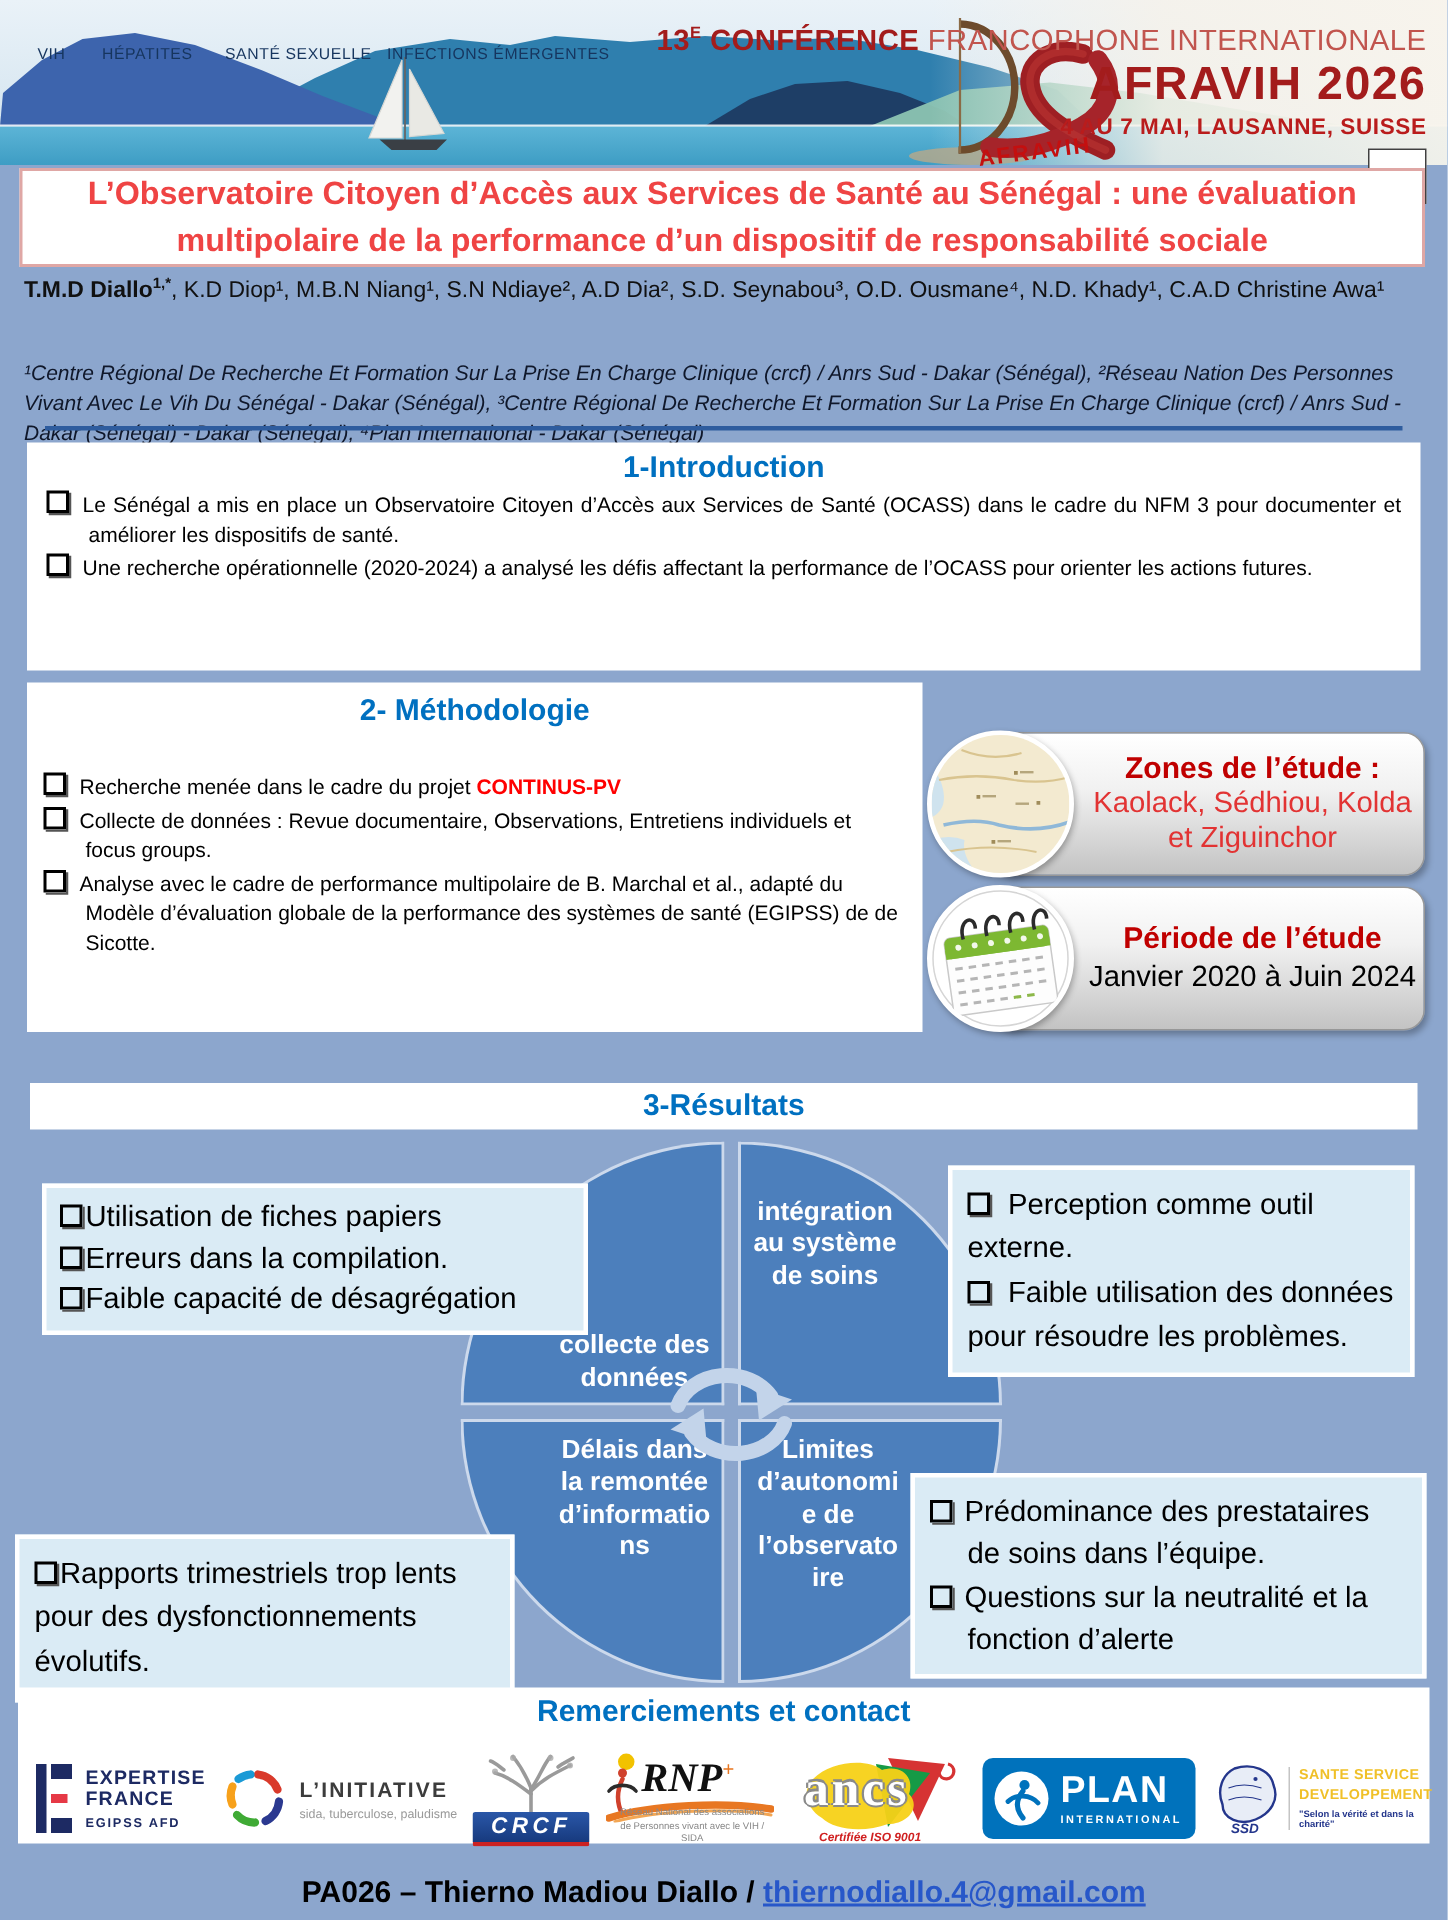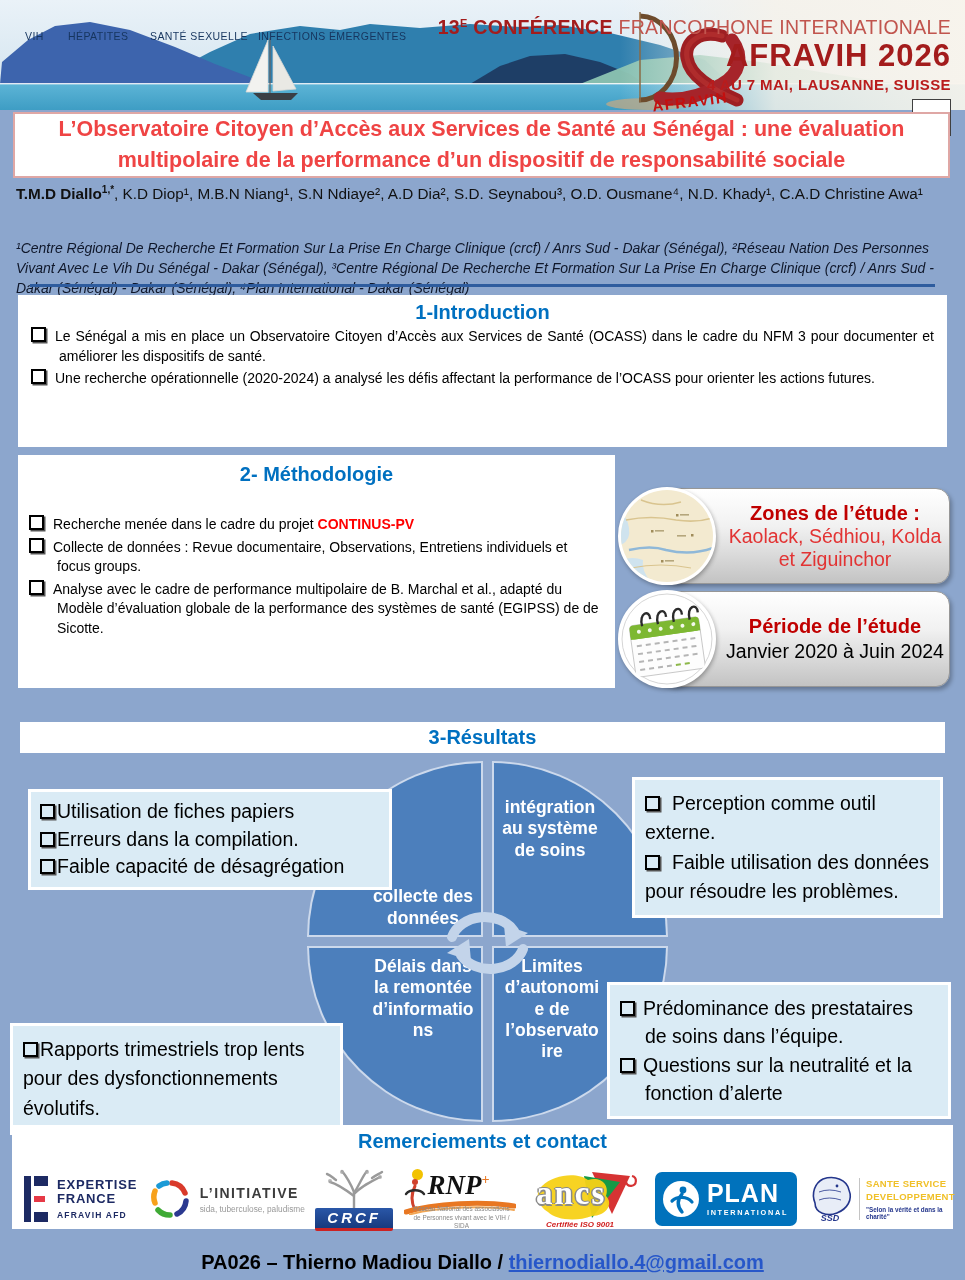--- a/index.html
+++ b/index.html
@@ -351,21 +351,21 @@
       <div class="logo logo-ef">
         <svg width="26" height="46" viewBox="0 0 26 46">
           <rect x="0" y="0" width="7" height="46" fill="#1d2a63"></rect>
           <rect x="10" y="0" width="14" height="10" fill="#1d2a63"></rect>
           <rect x="10" y="36" width="14" height="10" fill="#1d2a63"></rect>
           <rect x="10" y="20" width="11" height="6" fill="#e63946"></rect>
         </svg>
         <div class="ef-text">
           <div>EXPERTISE</div>
           <div>FRANCE</div>
-          <div class="ef-sub">AFRAVIH AFD</div>
+          <div class="ef-sub">EGIPSS AFD</div>
         </div>
       </div>
 
       <div class="logo logo-init">
         <svg width="44" height="44" viewBox="0 0 44 44">
           <g stroke-width="5.5" fill="none" stroke-linecap="round">
             <path d="M24,6 A16,16 0 0 1 37,16" stroke="#d93a2b"></path>
             <path d="M38,24 A16,16 0 0 1 29,37" stroke="#2b3990"></path>
             <path d="M22,38 A16,16 0 0 1 10,33" stroke="#3faa35"></path>
             <path d="M7,26 A16,16 0 0 1 7,14" stroke="#f7a11b"></path>

